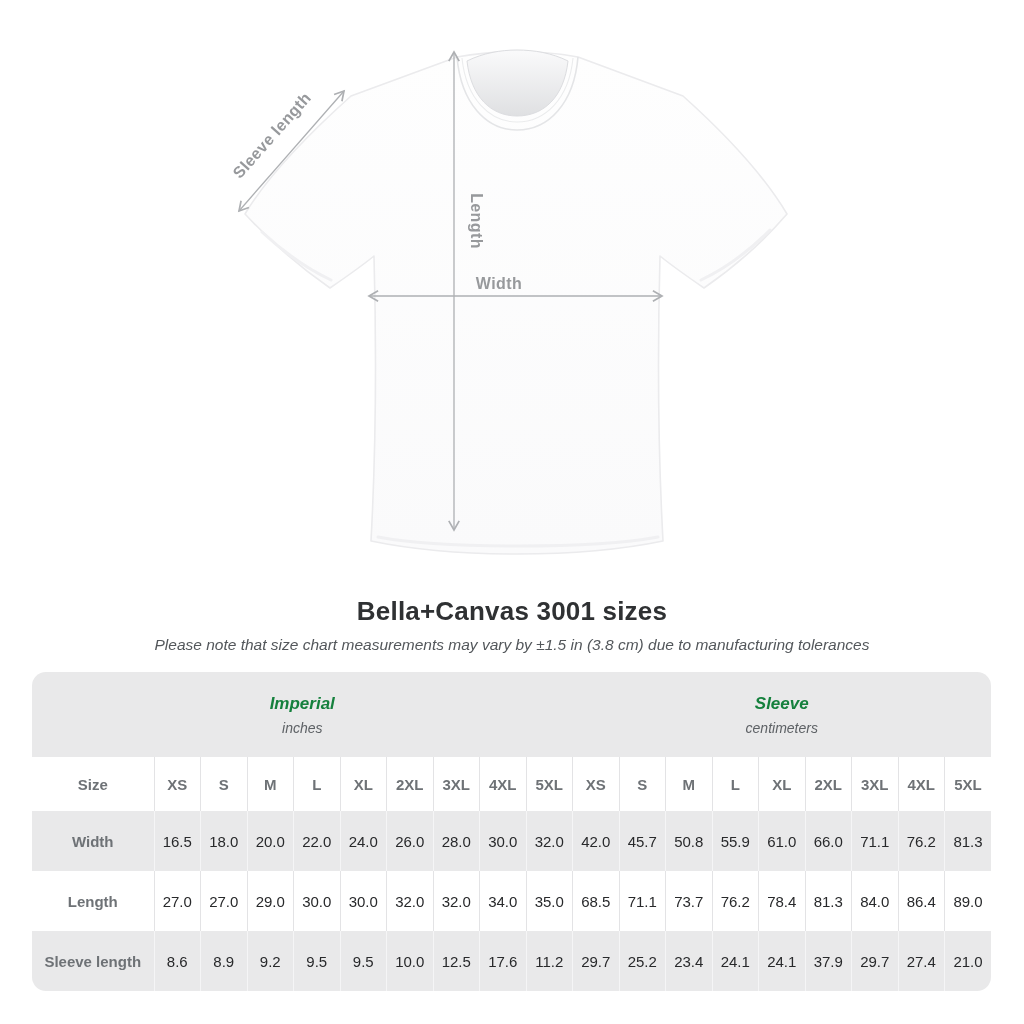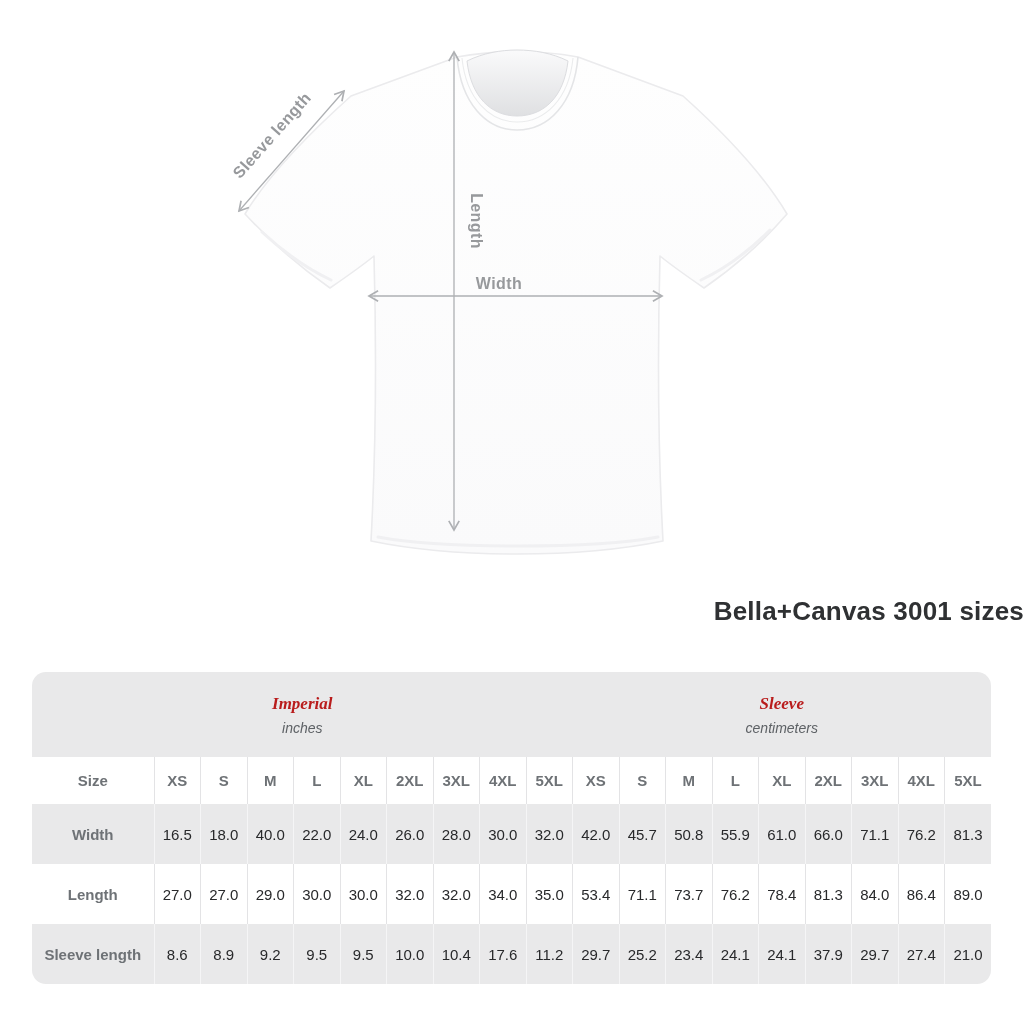--- a/index.html
+++ b/index.html
@@ -33,34 +33,34 @@
   .neck-hole{fill:url(#neckShade);stroke:#dcdde0;stroke-width:1;}
   .ann-line{stroke:var(--annotation-line);stroke-width:1.3;fill:none;}
   .ann-text{
     fill:var(--annotation);
     font-family:"Liberation Sans", sans-serif;
     font-weight:bold;font-size:16px;letter-spacing:.4px;
   }
 
   
   .title-block{position:absolute;top:596px;left:0;width:1024px;text-align:center;}
-  .page-title{margin:0;font-size:26px;font-weight:bold;color:var(--title-text);letter-spacing:.2px;text-align:right;}
+  .page-title{margin:0;font-size:26px;font-weight:bold;color:var(--title-text);letter-spacing:.2px;}
   .page-subtitle{margin:9px 0 0 0;font-size:15.5px;font-style:italic;color:var(--subtitle-text);}
 
   
   .table-wrap{
     position:absolute;left:32px;top:672px;width:959px;
     border-radius:14px;overflow:hidden;
   }
   table.size-table{width:100%;border-collapse:collapse;table-layout:fixed;}
   table.size-table td,table.size-table th{padding:0;text-align:center;vertical-align:middle;}
   tr.band-row td{height:85px;background:var(--table-band-bg);}
-  .unit-label{font-size:17px;font-weight:bold;font-style:italic;color:#b91c1c;font-family:Liberation Serif, serif;}
+  .unit-label{font-size:17px;font-weight:bold;font-style:italic;color:#15803d;}
   .unit-sub{font-size:14px;font-style:italic;color:#5d6165;margin-top:6px;}
-  tr.head-row th{height:47px;background:var(--table-white-bg);
+  tr.head-row th{height:54px;background:var(--table-white-bg);
     font-size:15px;font-weight:bold;color:var(--table-header-text);}
   tr.data-row td,tr.data-row th{height:60px;background:var(--table-white-bg);
     font-size:15px;color:var(--table-value-text);font-weight:normal;}
   tr.data-row th{font-weight:bold;color:var(--table-header-text);}
   tr.data-row.shade td,tr.data-row.shade th{background:var(--table-band-bg);}
   tr.head-row .sep,tr.data-row .sep{border-left:1px solid var(--separator-on-white);}
   tr.data-row.shade .sep{border-left:1px solid var(--separator-on-gray);}
 </style>
 </head>
 <body>
@@ -119,20 +119,21 @@
       <line class="ann-line" x1="239" y1="211" x2="344" y2="91" marker-start="url(#arrowV)" marker-end="url(#arrowV)"></line>
 
       <text class="ann-text" transform="translate(471,221) rotate(90)" text-anchor="middle">Length</text>
       <text class="ann-text" x="499" y="289" text-anchor="middle">Width</text>
       <text class="ann-text" transform="translate(276,139) rotate(-48.5)" text-anchor="middle">Sleeve length</text>
     </g>
   </svg>
 
   <div class="title-block">
     <h1 class="page-title">Bella+Canvas 3001 sizes</h1>
+    <p class="page-subtitle">Please note that size chart measurements may vary by ±1.5 in (3.8 cm) due to manufacturing tolerances</p>
   </div>
 
   <div class="table-wrap">
     <table class="size-table">
       <colgroup>
         <col style="width:122px">
       </colgroup>
       <tbody>
           <tr class="band-row">
             <td class="band-cell" colspan="10">
@@ -162,21 +163,21 @@
             <th class="sep">XL</th>
             <th class="sep">2XL</th>
             <th class="sep">3XL</th>
             <th class="sep">4XL</th>
             <th class="sep">5XL</th>
           </tr>
           <tr class="data-row shade">
             <th class="label-cell">Width</th>
             <td class="sep">16.5</td>
             <td class="sep">18.0</td>
-            <td class="sep">40.0</td>
+            <td class="sep">20.0</td>
             <td class="sep">22.0</td>
             <td class="sep">24.0</td>
             <td class="sep">26.0</td>
             <td class="sep">28.0</td>
             <td class="sep">30.0</td>
             <td class="sep">32.0</td>
             <td class="sep">42.0</td>
             <td class="sep">45.7</td>
             <td class="sep">50.8</td>
             <td class="sep">55.9</td>
@@ -190,39 +191,39 @@
             <th class="label-cell">Length</th>
             <td class="sep">27.0</td>
             <td class="sep">27.0</td>
             <td class="sep">29.0</td>
             <td class="sep">30.0</td>
             <td class="sep">30.0</td>
             <td class="sep">32.0</td>
             <td class="sep">32.0</td>
             <td class="sep">34.0</td>
             <td class="sep">35.0</td>
-            <td class="sep">53.4</td>
+            <td class="sep">68.5</td>
             <td class="sep">71.1</td>
             <td class="sep">73.7</td>
             <td class="sep">76.2</td>
             <td class="sep">78.4</td>
             <td class="sep">81.3</td>
             <td class="sep">84.0</td>
             <td class="sep">86.4</td>
             <td class="sep">89.0</td>
           </tr>
           <tr class="data-row shade">
             <th class="label-cell">Sleeve length</th>
             <td class="sep">8.6</td>
             <td class="sep">8.9</td>
             <td class="sep">9.2</td>
             <td class="sep">9.5</td>
             <td class="sep">9.5</td>
             <td class="sep">10.0</td>
-            <td class="sep">10.4</td>
+            <td class="sep">12.5</td>
             <td class="sep">17.6</td>
             <td class="sep">11.2</td>
             <td class="sep">29.7</td>
             <td class="sep">25.2</td>
             <td class="sep">23.4</td>
             <td class="sep">24.1</td>
             <td class="sep">24.1</td>
             <td class="sep">37.9</td>
             <td class="sep">29.7</td>
             <td class="sep">27.4</td>

